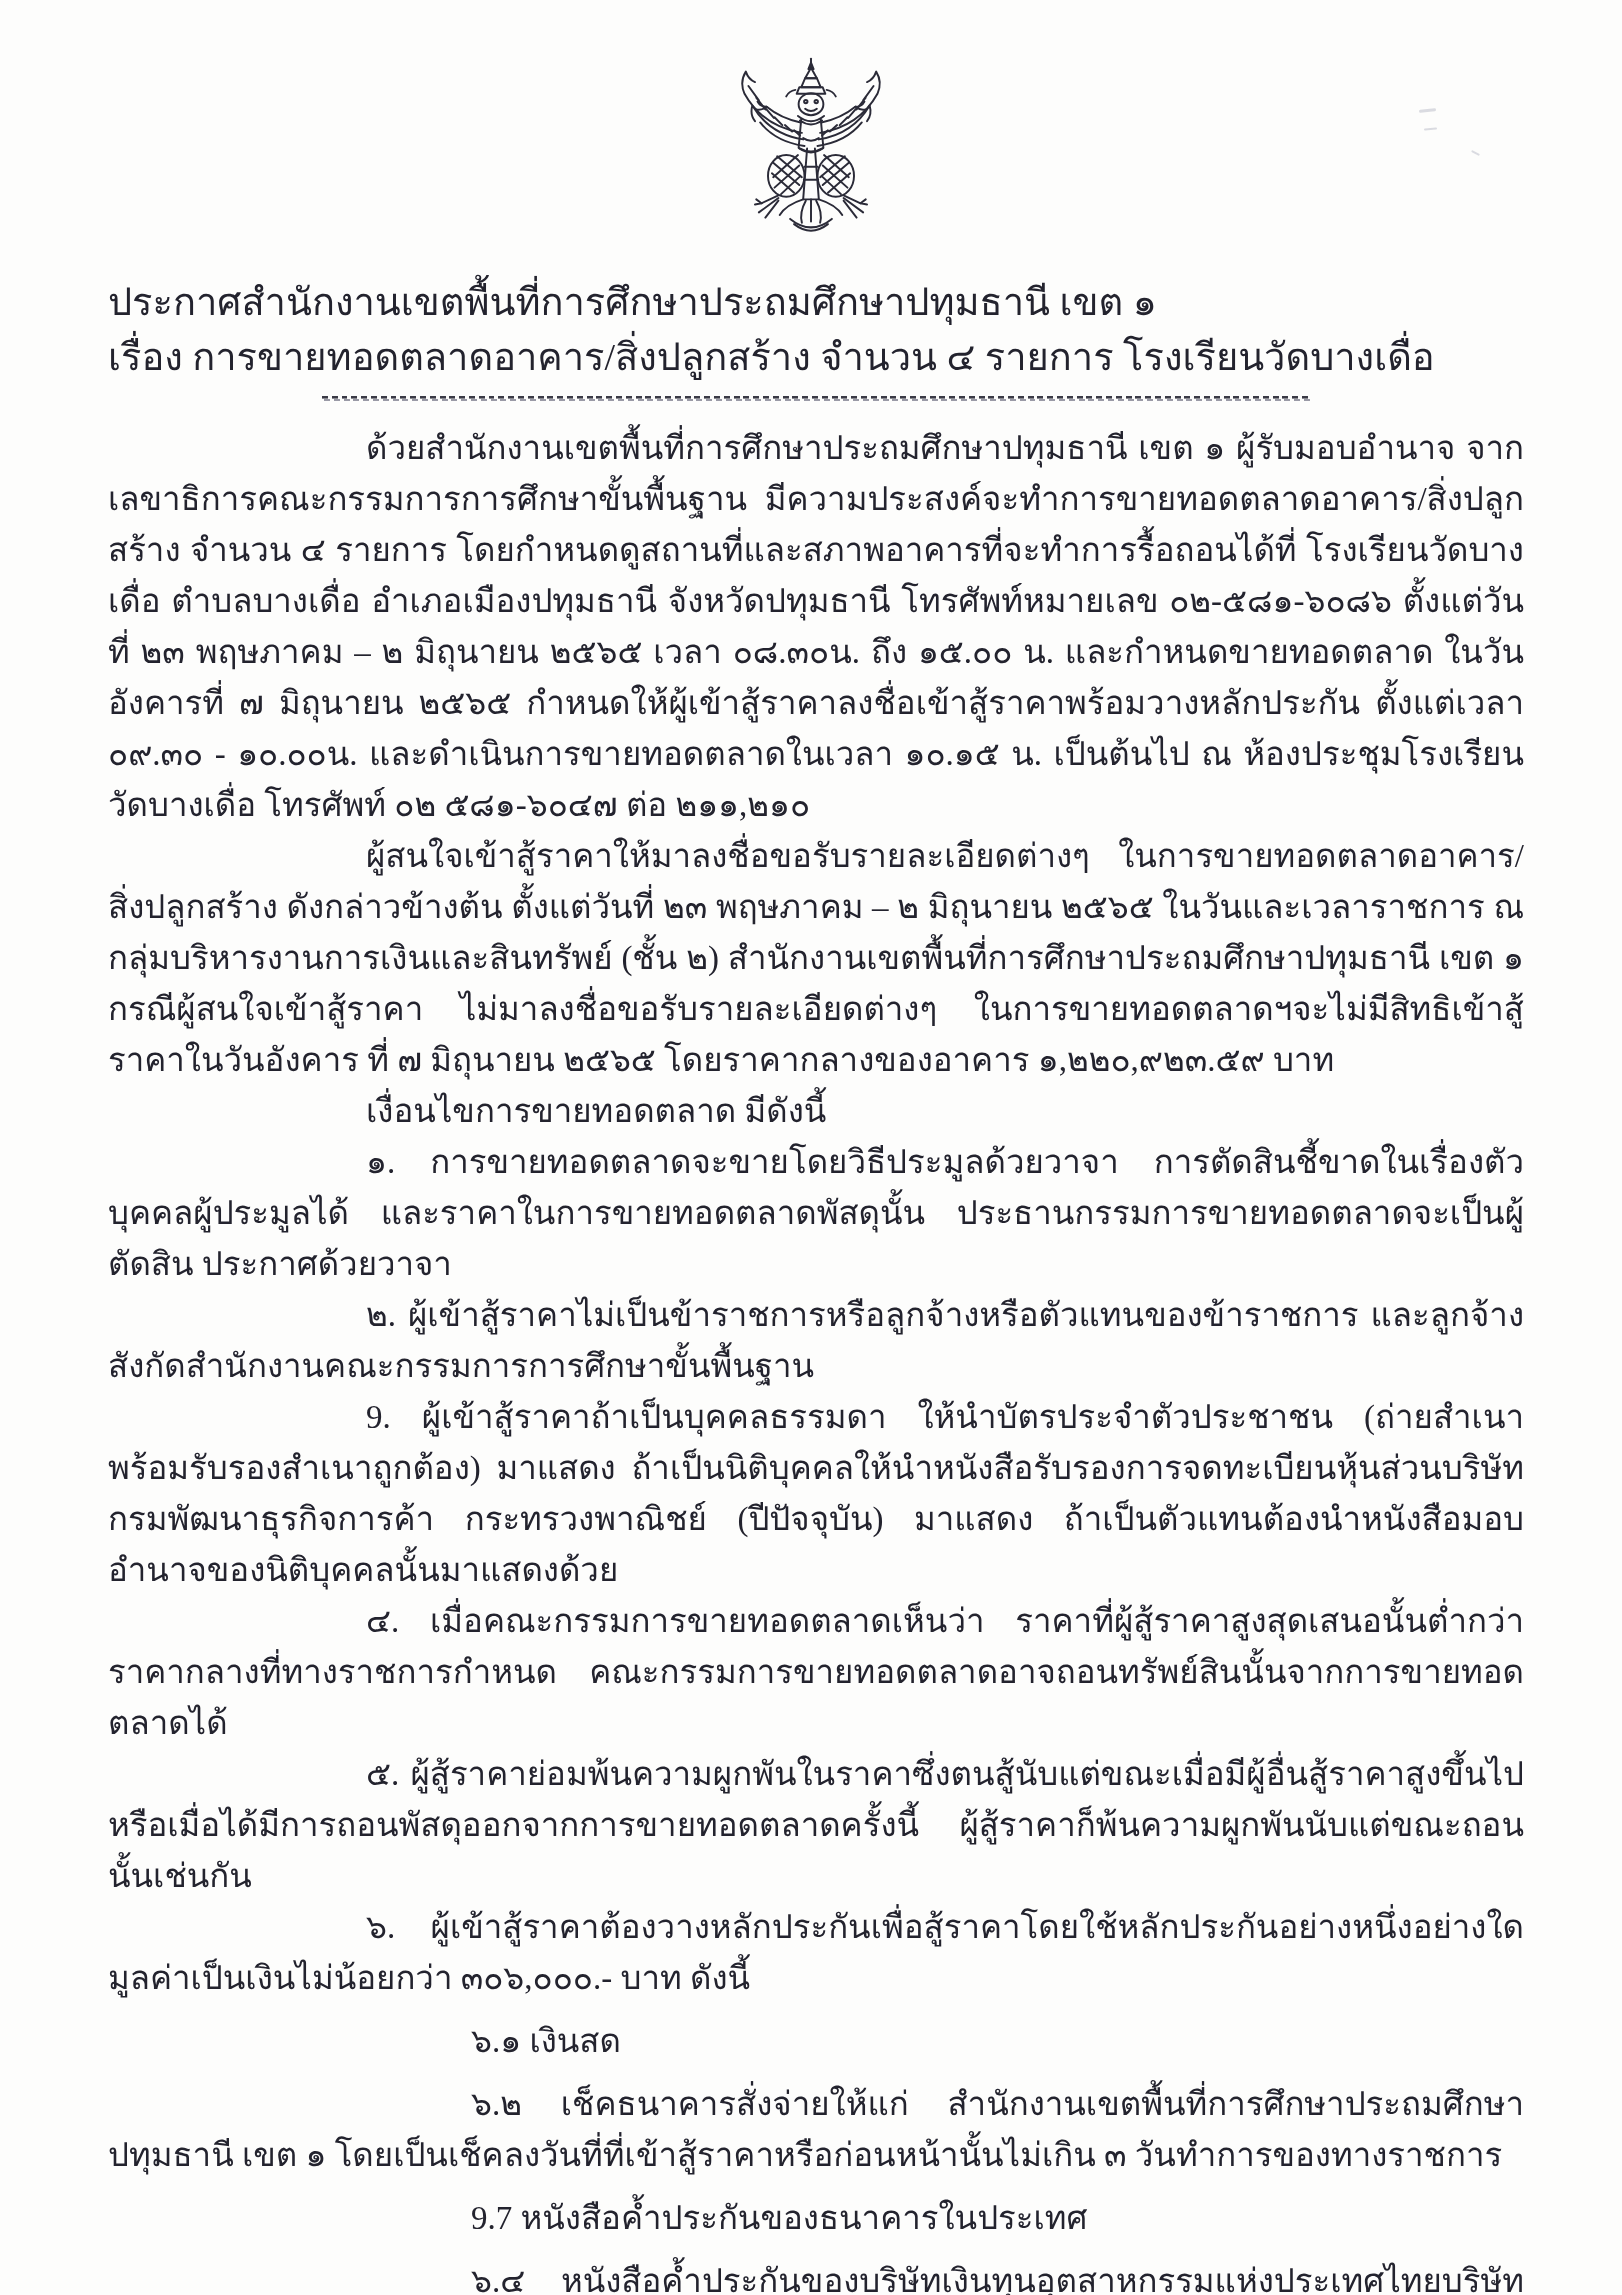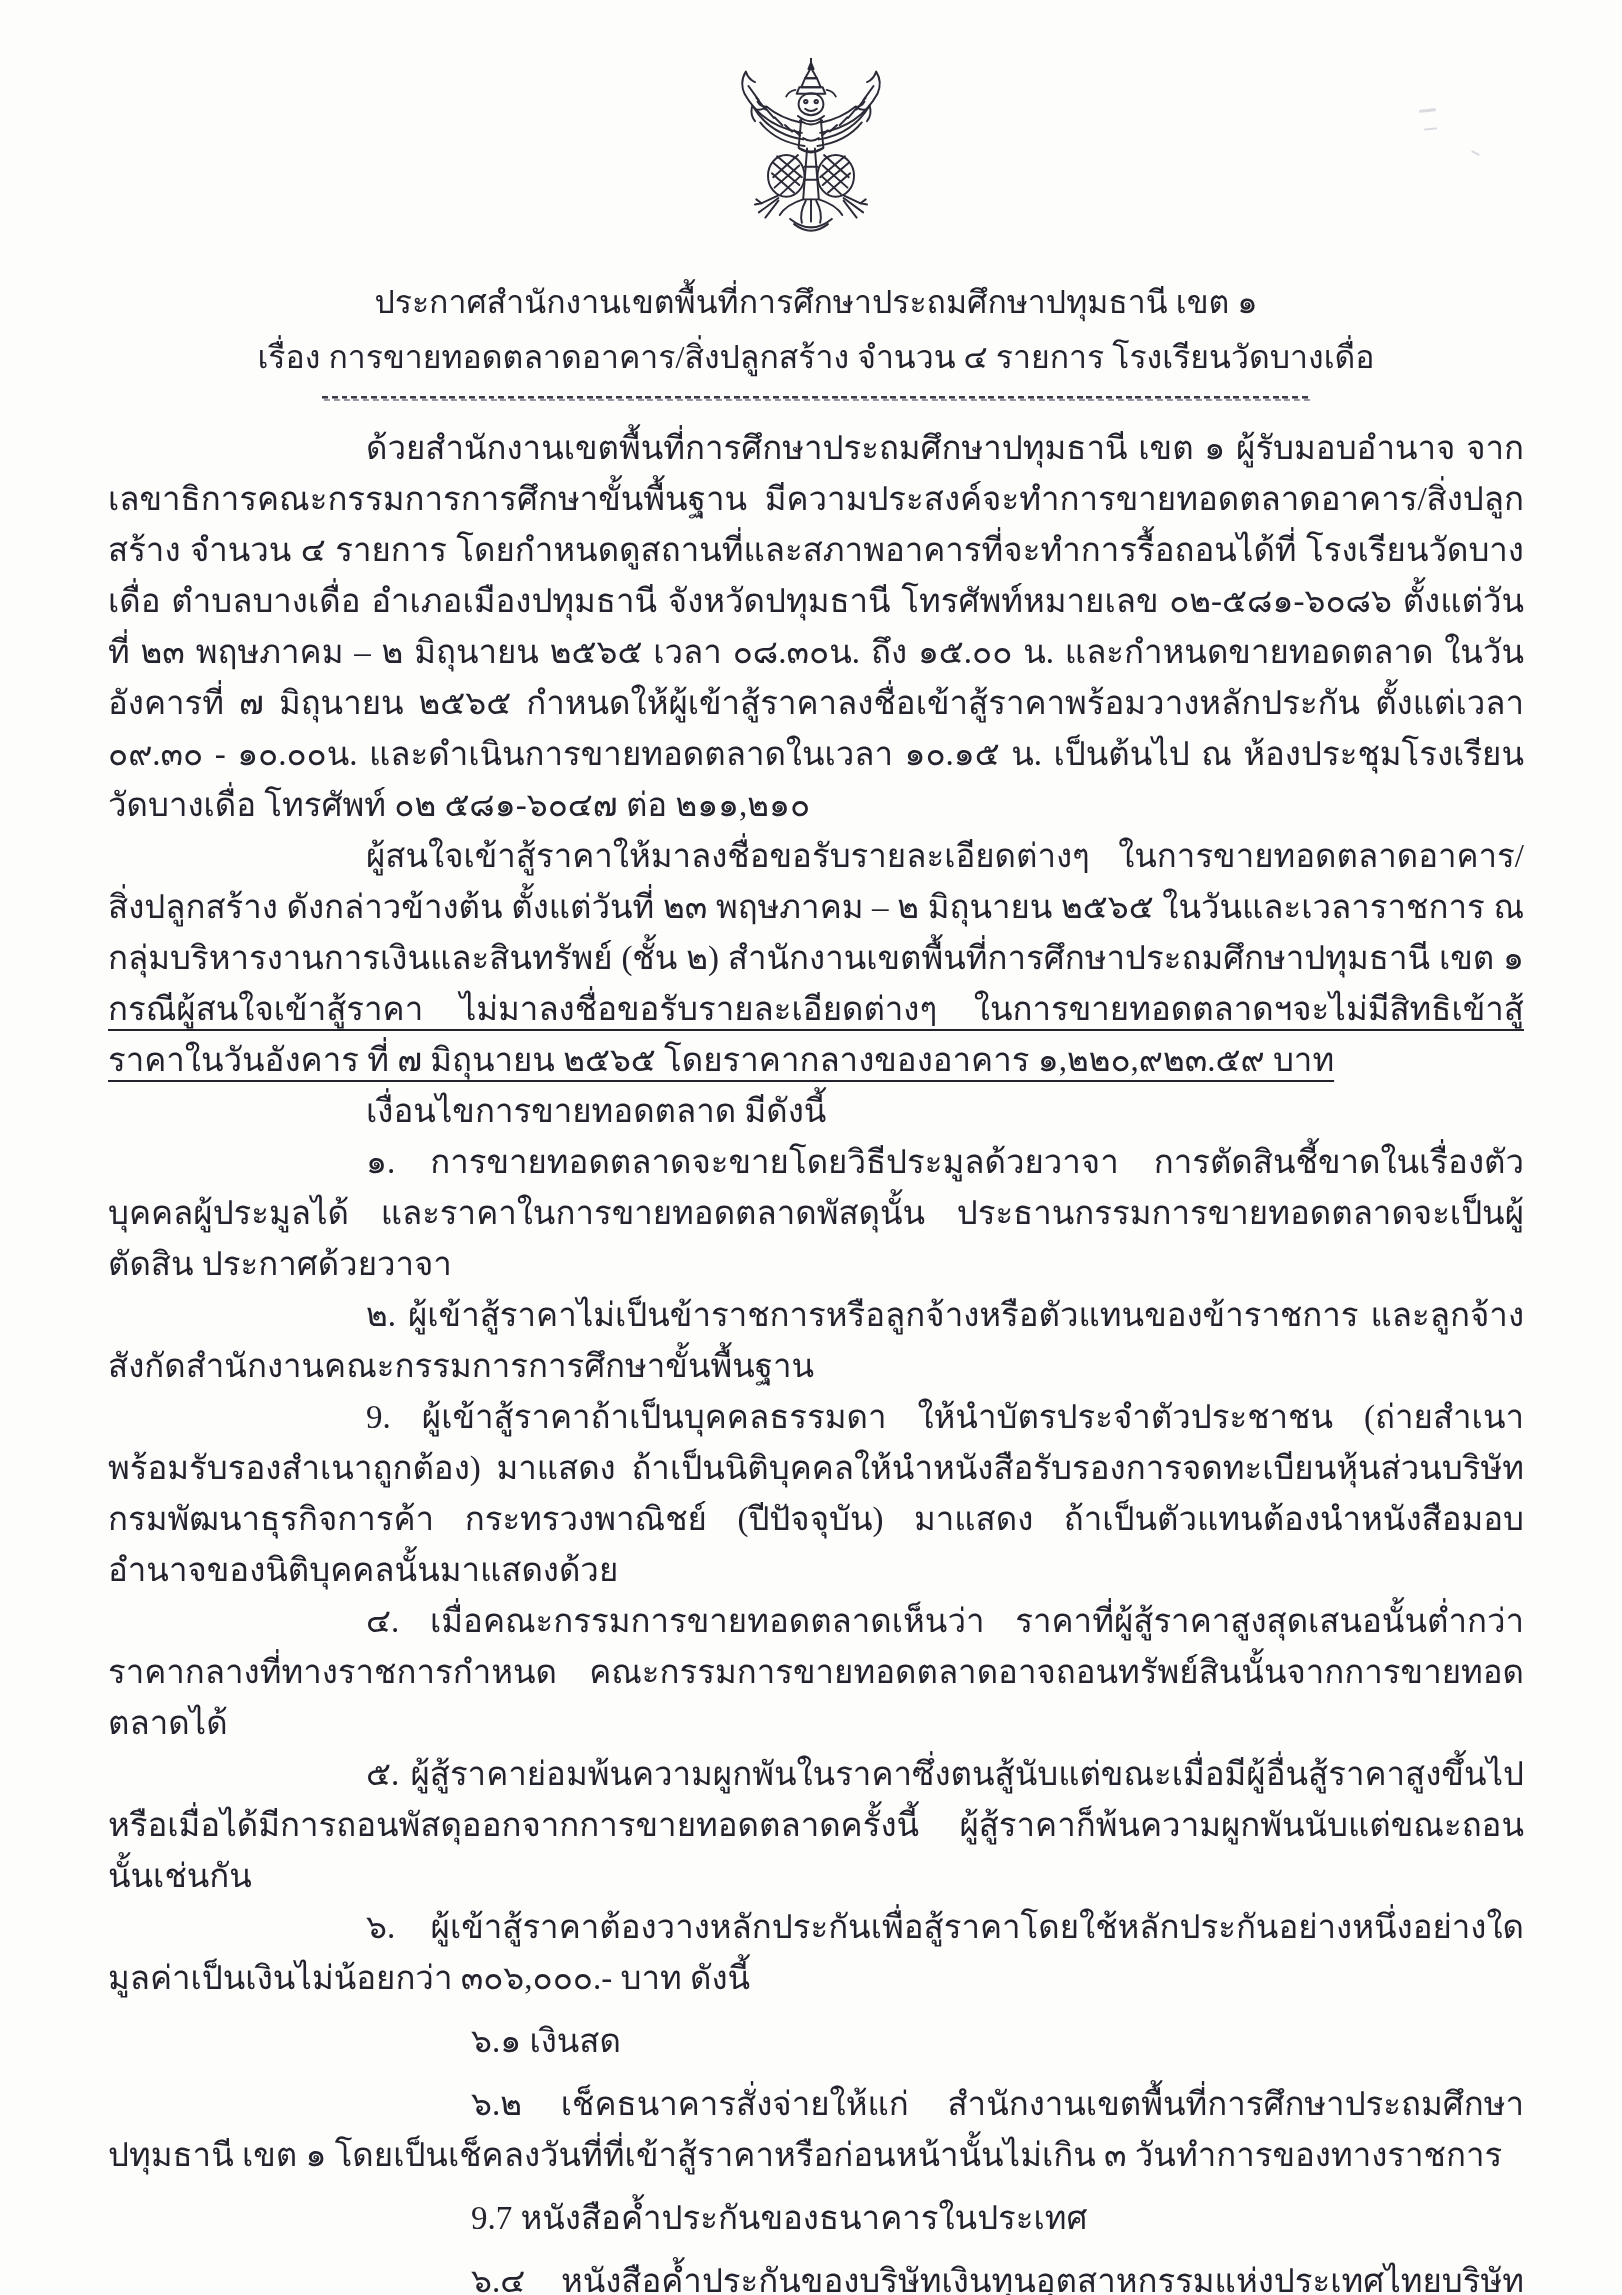--- a/index.html
+++ b/index.html
@@ -19,39 +19,38 @@
     width:171px;height:202px;
   }
   
   .content{
     position:relative;
     padding:275px 98px 0 108px;
     font-size:33px;
     line-height:51px;
   }
   .title-line{
-    text-align:center;
+    text-align:left;
     white-space:nowrap;
-    font-size:32px;
+    font-size:38px;
     line-height:55px;
   }
   .separator{
     width:988px;
     margin:10.5px auto 0 auto;
     height:5.9px;
     background:
       repeating-linear-gradient(to right,#3a3a46 0 5.9px,transparent 5.9px 9.8px) 0 0/100% 2.6px no-repeat,
       repeating-linear-gradient(to right,#9a9aa6 0 5.9px,transparent 5.9px 9.8px) 2px 3.3px/100% 2px no-repeat;
   }
   .bodytext{margin-top:22px;}
   p{margin:0;text-align:justify;}
   .indent{text-indent:258px;}
   .indent-deep{text-indent:363px;margin-top:12px;}
   .ul-part{
-    text-decoration:underline;
     text-decoration-thickness:2.3px;
     text-underline-offset:8.5px;
   }
   
   .artifact{position:absolute;background:#c3c5cf;opacity:.6;border-radius:1.3px;}
   .artifact.a1{top:109px;left:1419px;width:17px;height:2.6px;transform:rotate(-6deg);}
   .artifact.a2{top:128px;left:1424px;width:13px;height:2px;transform:rotate(-4deg);}
   .artifact.a3{top:152px;left:1471px;width:9.2px;height:2px;transform:rotate(28deg);}
 </style>
 </head>

